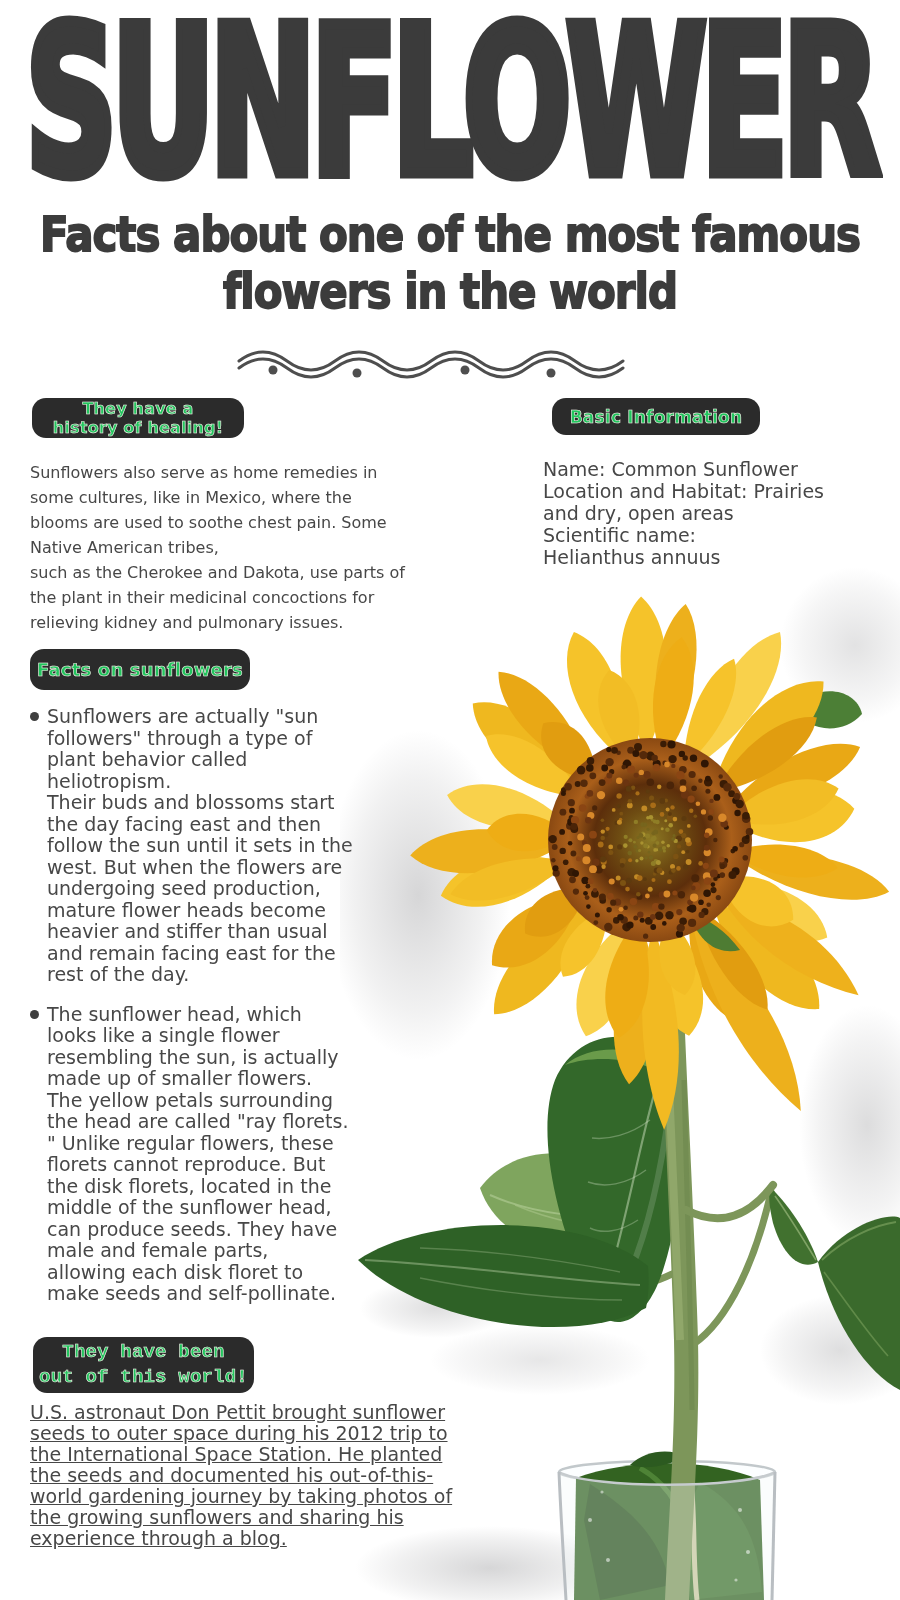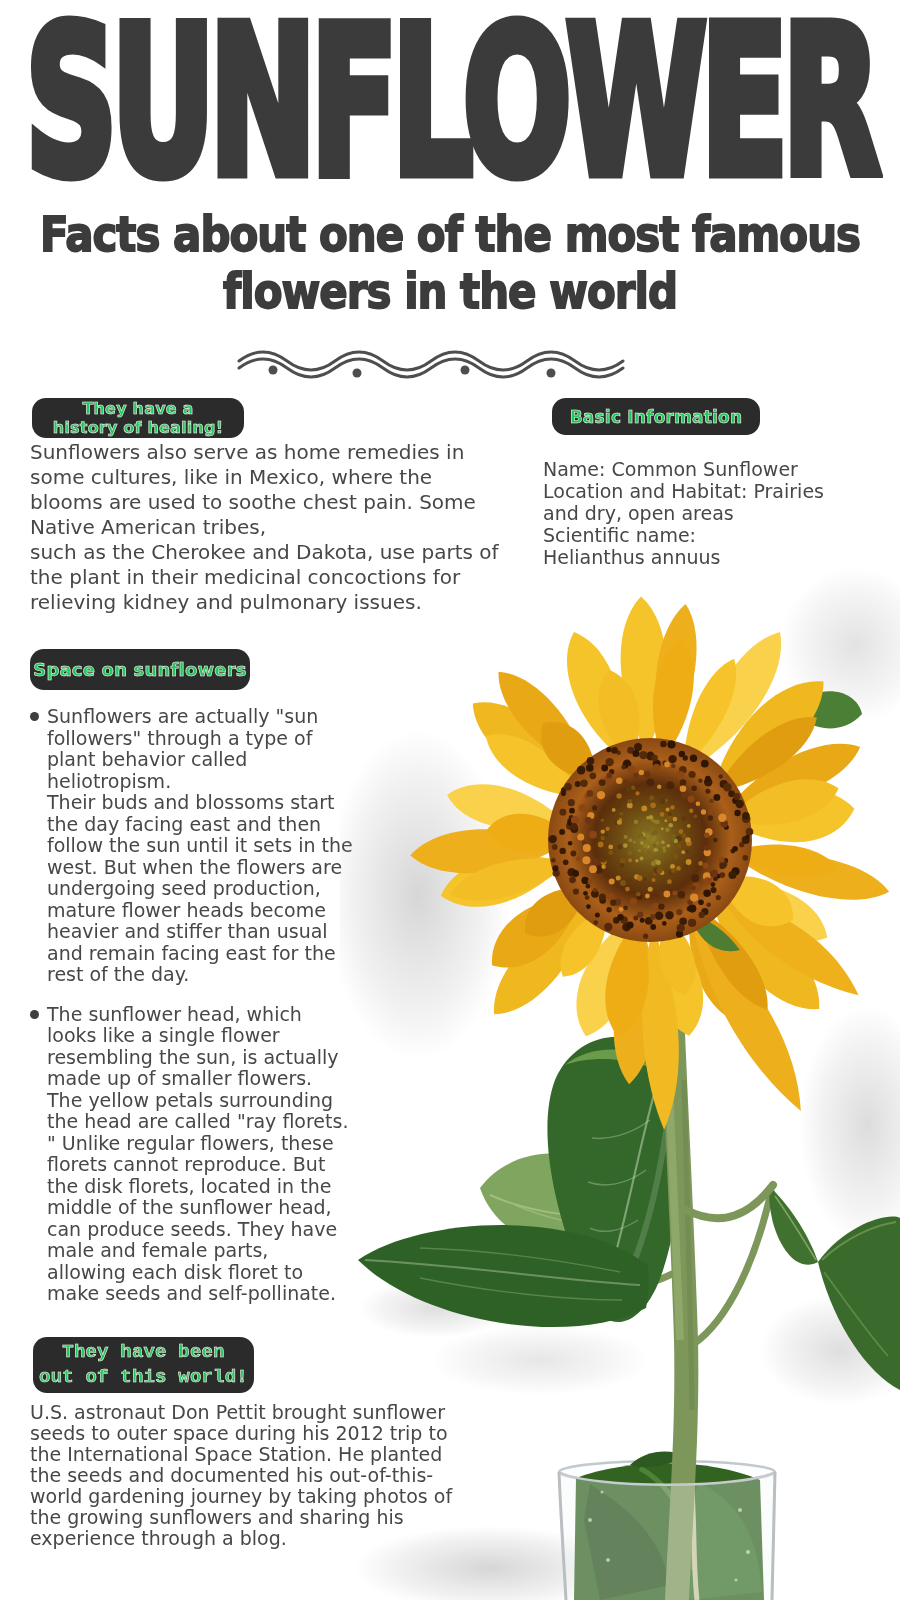--- a/index.html
+++ b/index.html
@@ -24,23 +24,23 @@
     position:absolute;background:#2b2b2b;color:#22c55e;border-radius:14px;
     display:flex;align-items:center;justify-content:center;text-align:center;
     font-weight:bold;white-space:pre-line;-webkit-text-stroke:0.6px #f6f3ea;
     letter-spacing:0.2px;
   }
   .b-healing{left:32px;top:398px;width:212px;height:40px;font-size:16px;line-height:19px;}
   .b-basic{left:552px;top:398px;width:208px;height:37px;font-size:17px;}
   .b-facts{left:30px;top:649px;width:220px;height:41px;font-size:18px;}
   .b-space{left:33px;top:1337px;width:221px;height:56px;font-size:19px;line-height:25px;font-family:Liberation Mono, monospace;}
   .body{position:absolute;margin:0;white-space:pre-line;color:#474747;}
-  .p-healing{left:30px;top:440px;width:500px;font-size:20px;line-height:25px;}
+  .p-healing{left:30px;top:460px;width:500px;font-size:16px;line-height:25px;}
   .p-basic{left:543px;top:458px;width:330px;font-size:19px;line-height:22px;}
-  .p-space{left:30px;top:1402px;width:500px;font-size:19px;line-height:21px;}
+  .p-space{left:30px;top:1402px;width:500px;font-size:19px;line-height:21px;text-decoration:underline;}
   .bullets{
     position:absolute;left:30px;top:706px;width:395px;margin:0;padding:0;
     list-style:none;font-size:19px;line-height:21.5px;
   }
   .bullets li{position:relative;padding-left:17px;margin-bottom:18px;}
   .bullets .dot{
     position:absolute;left:0;top:6px;width:9px;height:9px;border-radius:50%;
     background:#3f3f3f;
   }
   .bullets .btext{display:block;white-space:pre-line;}
@@ -74,21 +74,21 @@
 the plant in their medicinal concoctions for
 relieving kidney and pulmonary issues.</p>
 
   <div class="badge b-basic">Basic Information</div>
   <p class="body p-basic">Name: Common Sunflower
 Location and Habitat: Prairies
 and dry, open areas
 Scientific name:
 Helianthus annuus</p>
 
-  <div class="badge b-facts">Space on sunflowers</div>
+  <div class="badge b-facts">Facts on sunflowers</div>
   <ul class="bullets">
     <li>
       <span class="dot"></span>
       <span class="btext">Sunflowers are actually "sun
 followers" through a type of
 plant behavior called
 heliotropism.
 Their buds and blossoms start
 the day facing east and then
 follow the sun until it sets in the

